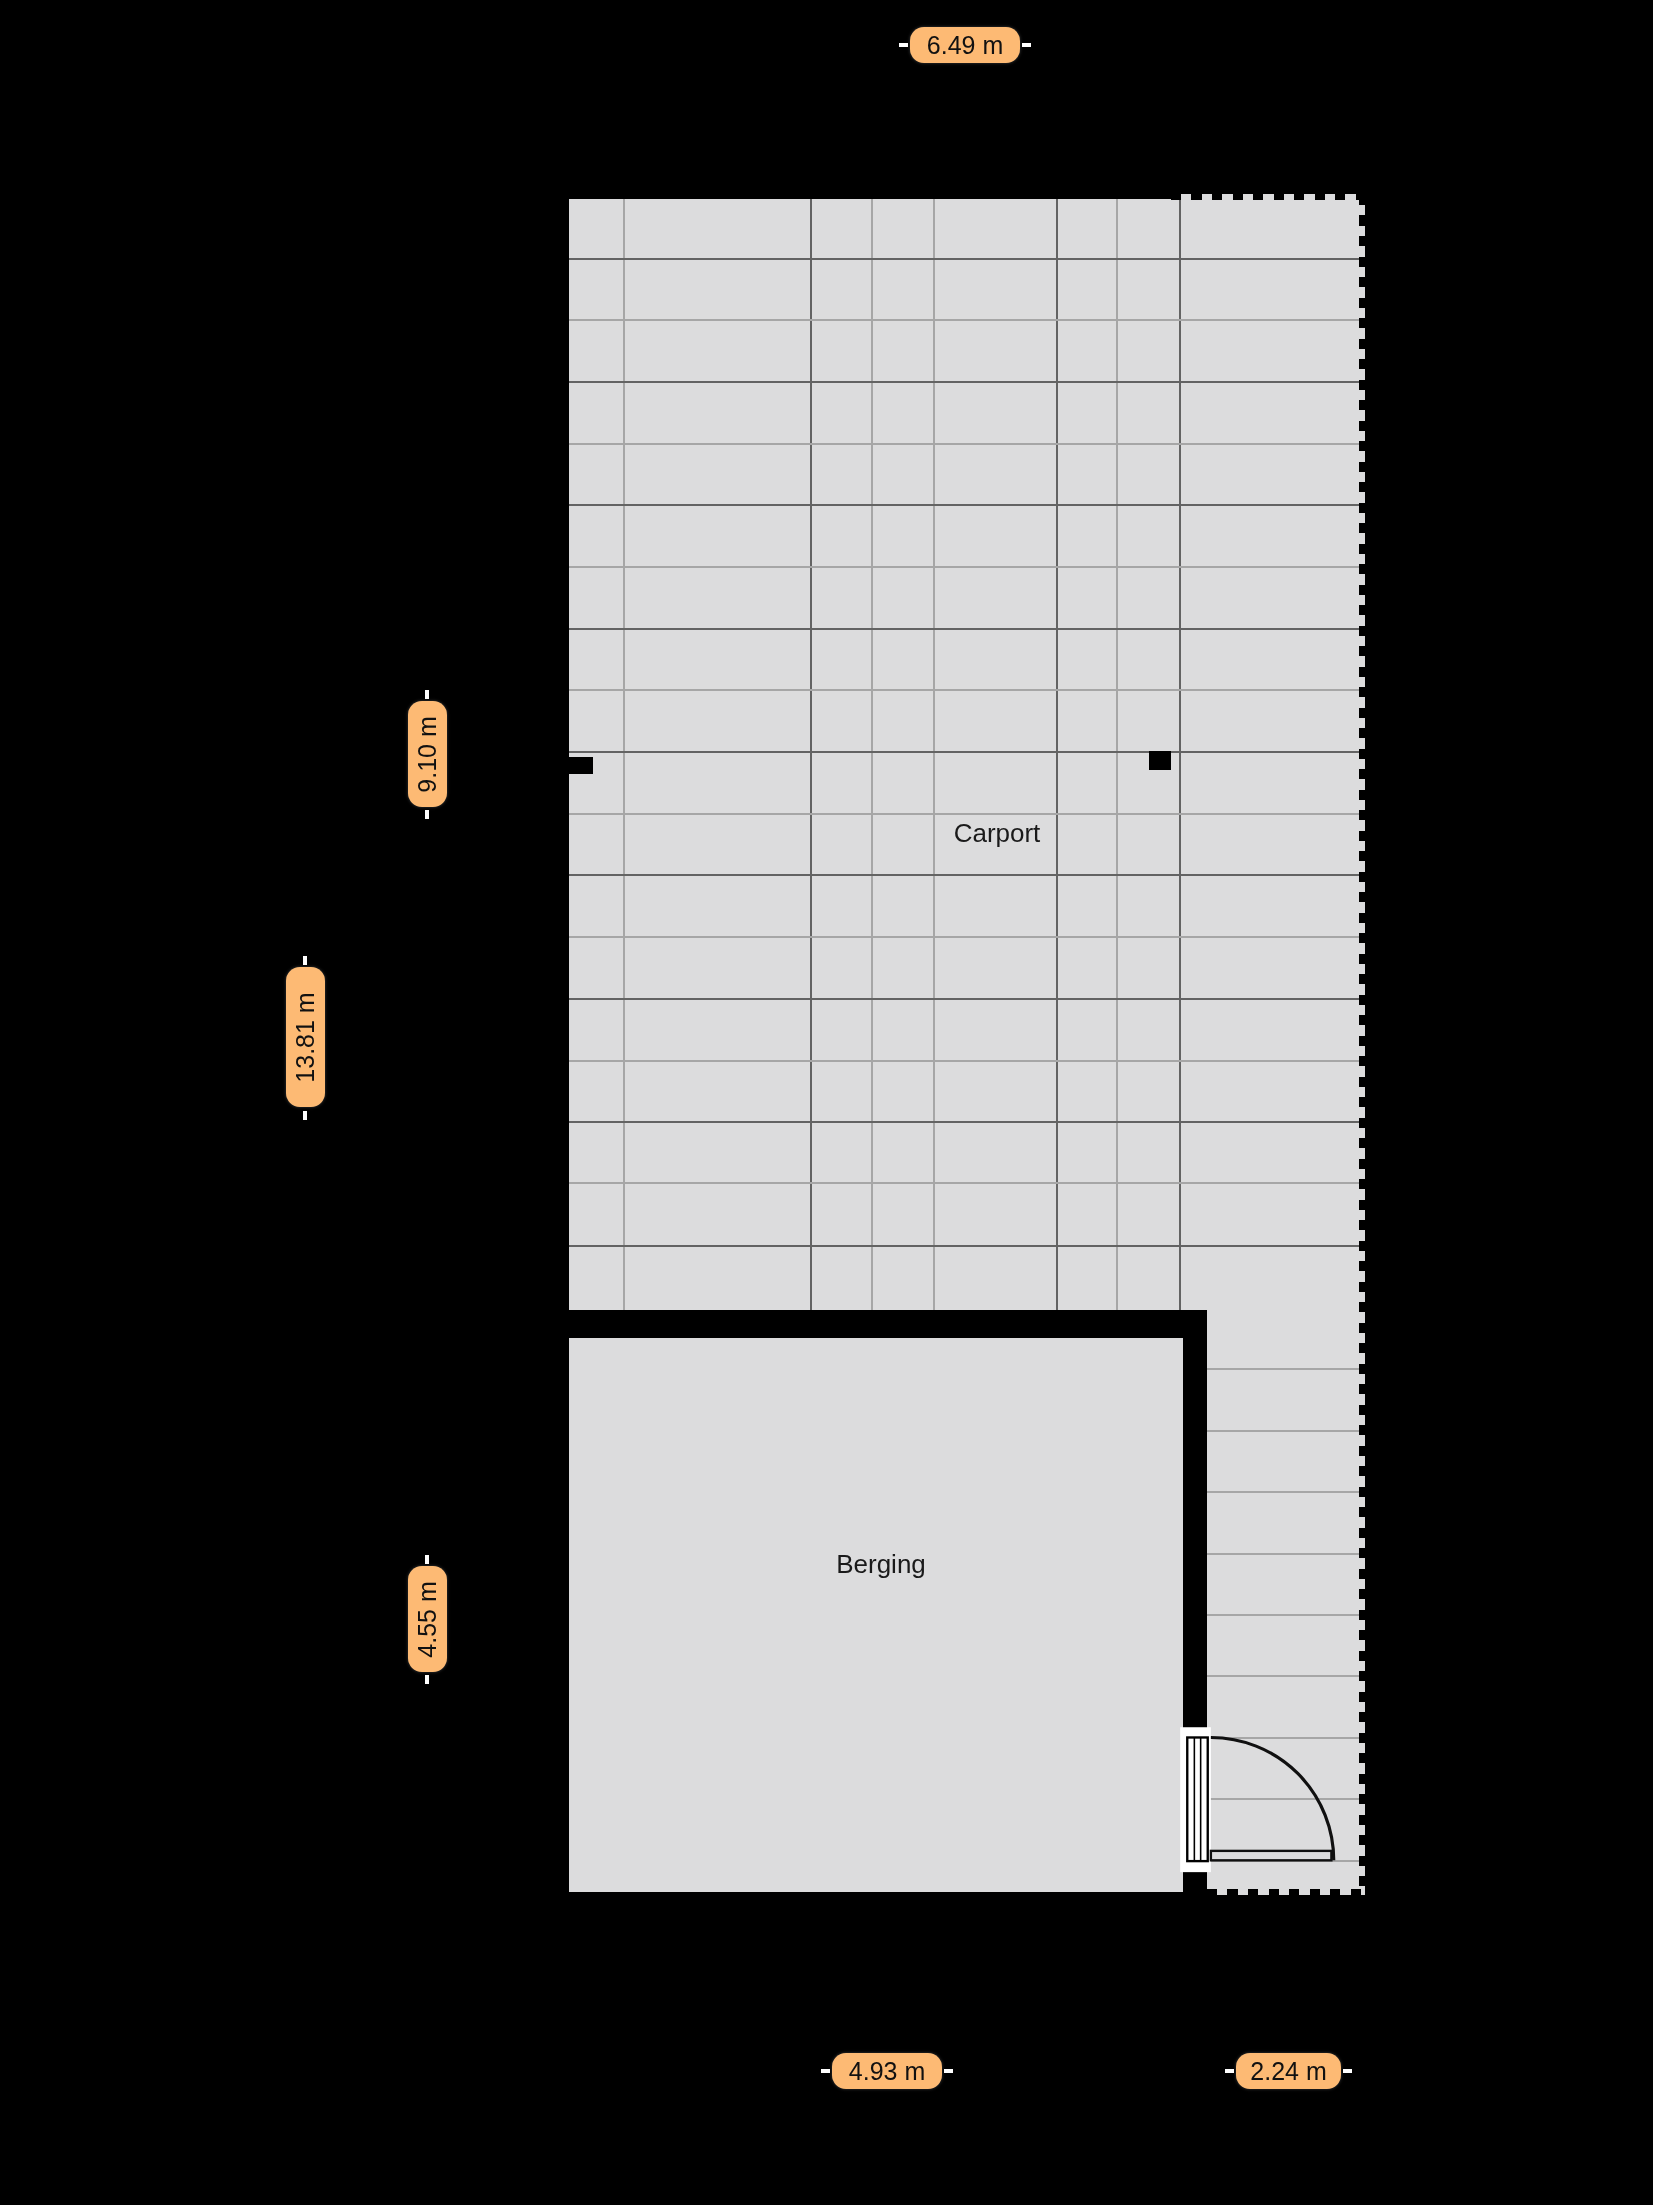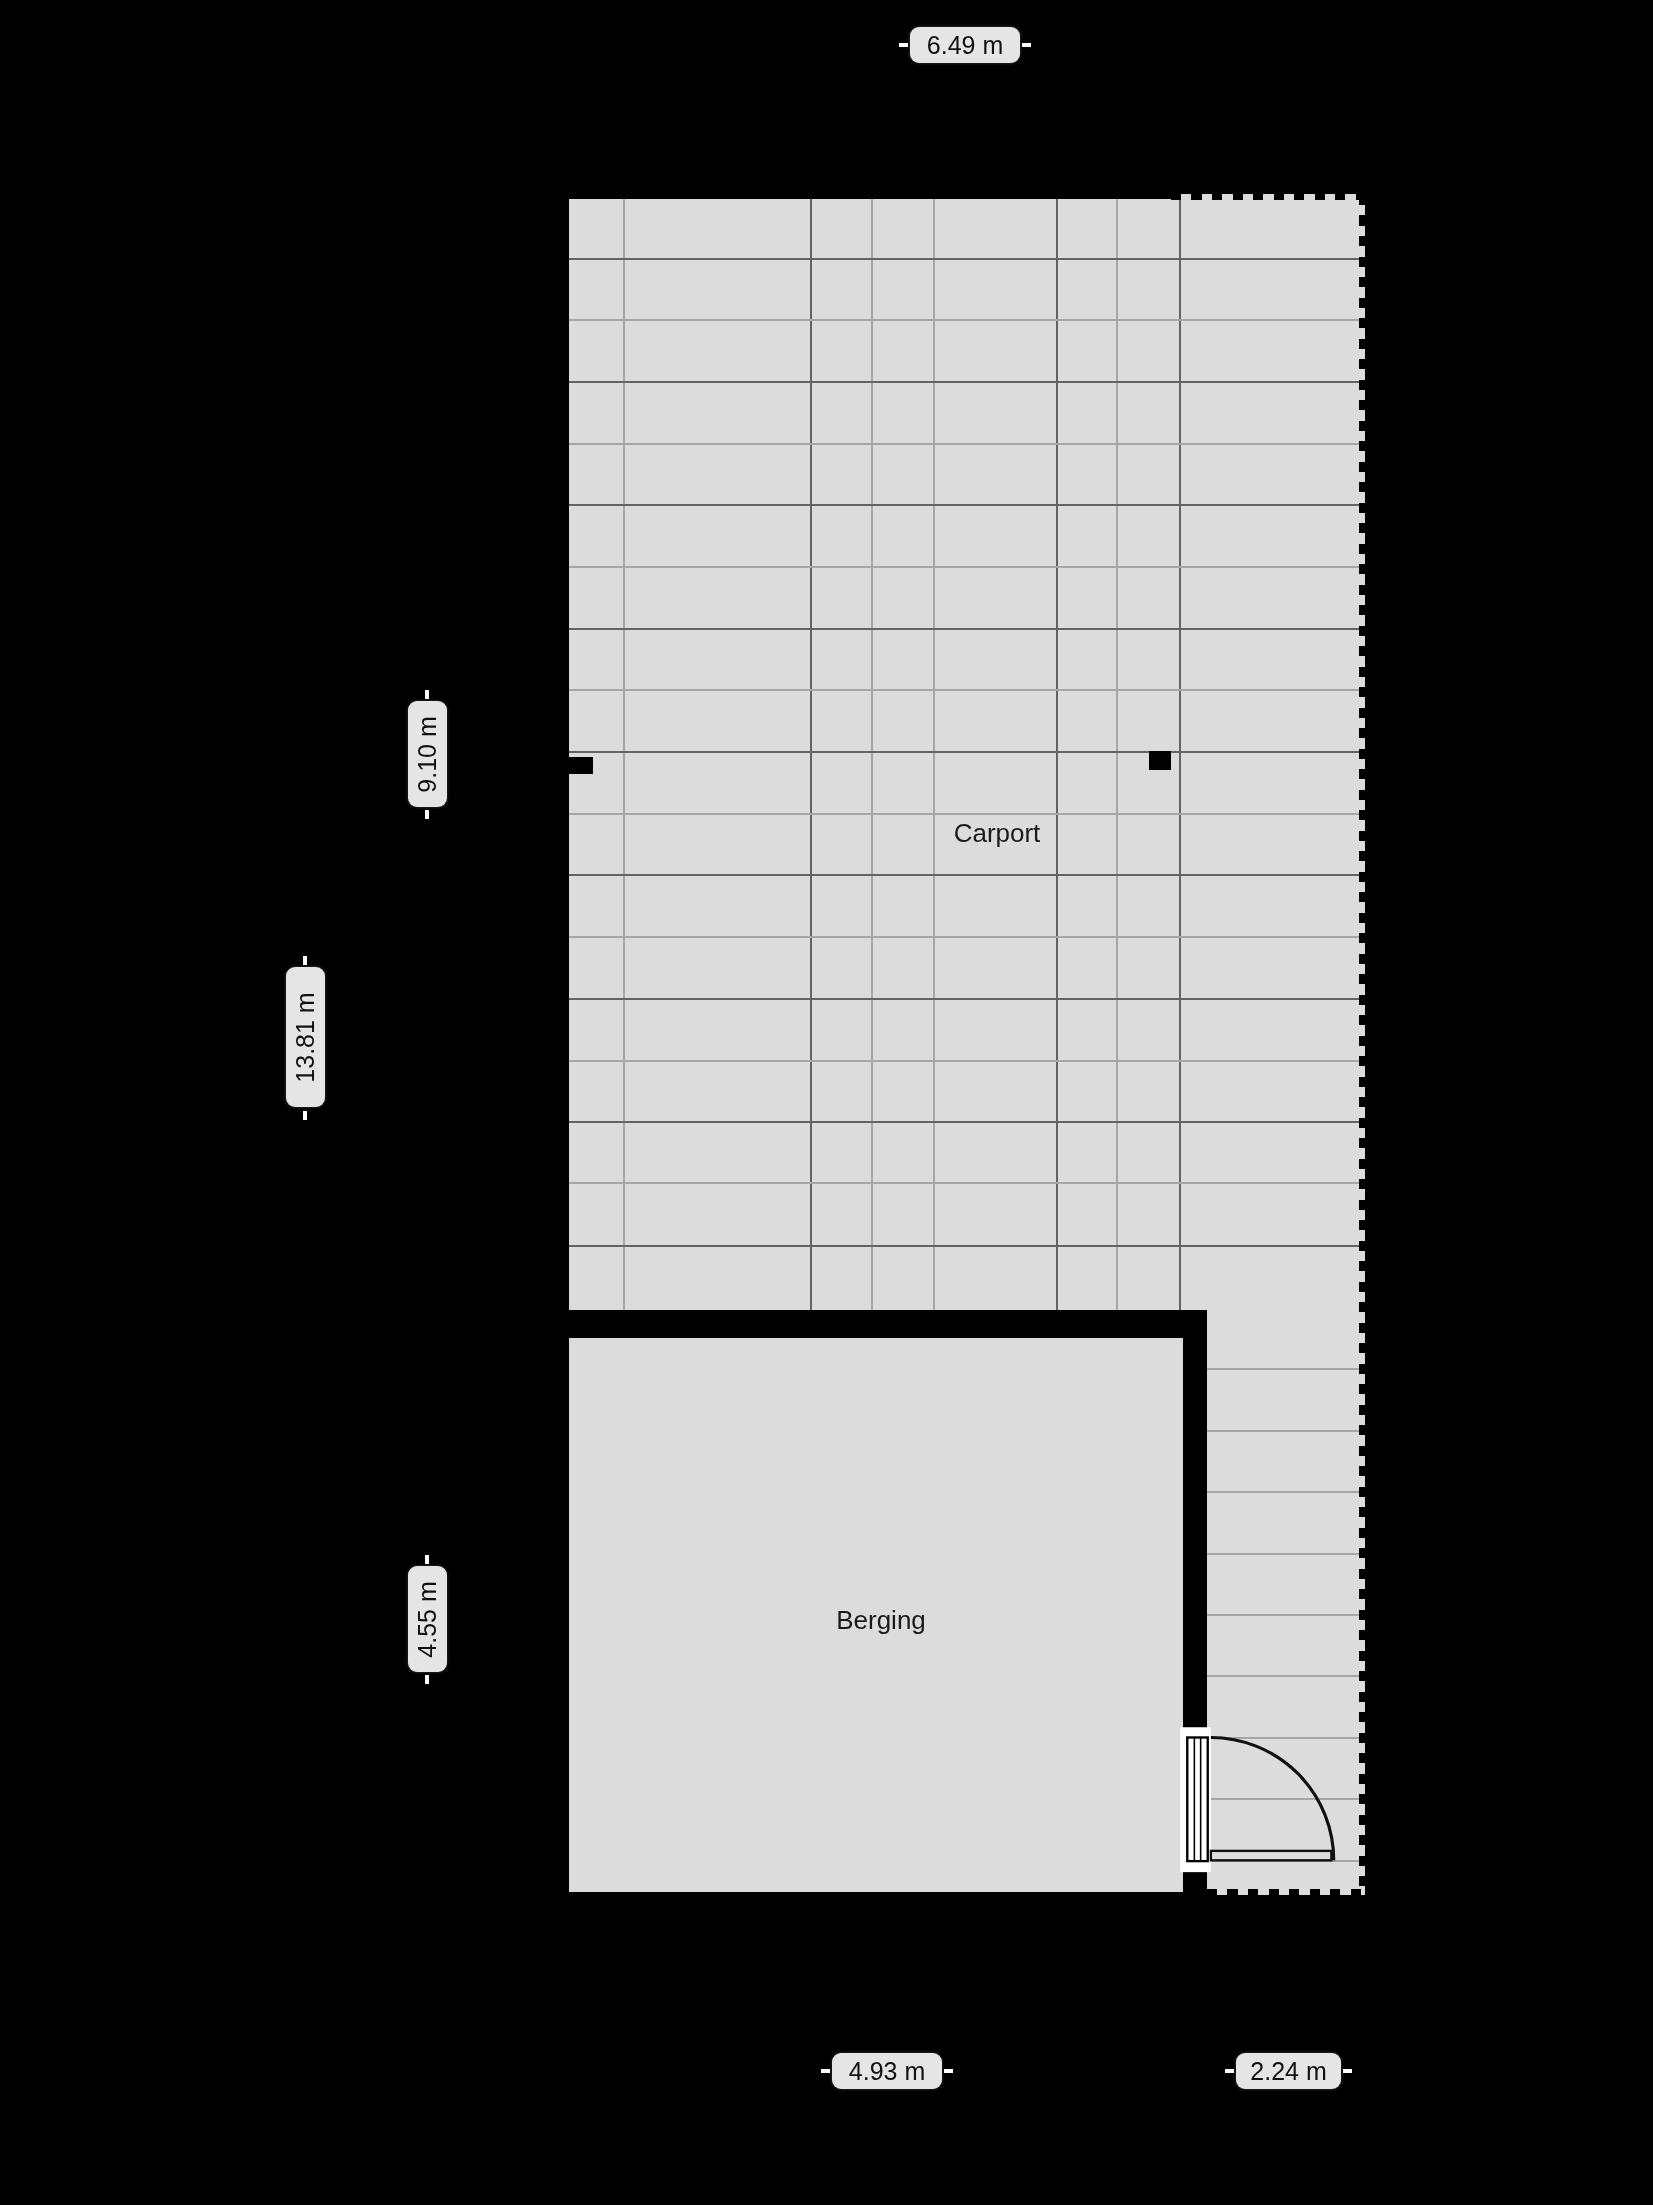--- a/index.html
+++ b/index.html
@@ -12,21 +12,21 @@
   
   .wall{position:absolute;background:#000;}
   
   .gl{position:absolute;pointer-events:none;}
   
   .dash-h{position:absolute;height:5.5px;background:repeating-linear-gradient(90deg,#000 0 10.2px,rgba(0,0,0,0) 10.2px 20.5px);}
   .dash-v{position:absolute;width:5.5px;background:repeating-linear-gradient(180deg,#000 0 10.2px,rgba(0,0,0,0) 10.2px 20.5px);}
   .solid-edge{position:absolute;background:#000;}
   
   .dim{
-    position:absolute;background:#e5e5e5;color:#111;border-radius:9px;
+    position:absolute;background:#fdba74;color:#111;border-radius:14px;
     display:flex;align-items:center;justify-content:center;
     font-size:25px;line-height:1;box-shadow:0 0 3.2px rgba(255,255,255,.25);
   }
   .dim .vtxt{transform:rotate(-90deg);white-space:nowrap;}
   .tick{position:absolute;background:#fff;}
   
   .room-label{
     position:absolute;transform:translate(-50%,-50%);
     color:#1a1a1a;font-size:26px;white-space:nowrap;
   }
@@ -95,21 +95,21 @@
   <svg style="left:1103px;top:1654px;" width="315" height="315" viewBox="1400 2100 400 400">
     <rect x="1498" y="2193" width="39" height="184" fill="#ffffff"></rect>
     <rect x="1507" y="2206" width="26" height="157" fill="#ffffff" stroke="#000" stroke-width="3"></rect>
     <line x1="1516" y1="2206" x2="1516" y2="2363" stroke="#000" stroke-width="2"></line>
     <line x1="1524" y1="2206" x2="1524" y2="2363" stroke="#000" stroke-width="2"></line>
     <path d="M 1537 2206 A 156 156 0 0 1 1693 2362" fill="none" stroke="#101010" stroke-width="4"></path>
     <rect x="1537" y="2350" width="153" height="12" fill="none" stroke="#101010" stroke-width="3"></rect>
   </svg>
 
   <div class="room-label" style="left:997px;top:833px;text-align:right;">Carport</div>
-  <div class="room-label" style="left:881px;top:1620px;">Berging</div>
+  <div class="room-label" style="left:881px;top:1564px;">Berging</div>
 
   <div class="dim" style="left:910px;top:27px;width:110px;height:36px;">
     <span>6.49 m</span>
   </div>
   <div class="tick" style="left:899px;top:43px;width:8.7px;height:3.9px;"></div>
   <div class="tick" style="left:1022px;top:43px;width:8.7px;height:3.9px;"></div>
 
   <div class="dim" style="left:408px;top:701px;width:39px;height:106px;">
     <span class="vtxt">9.10 m</span>
   </div>

